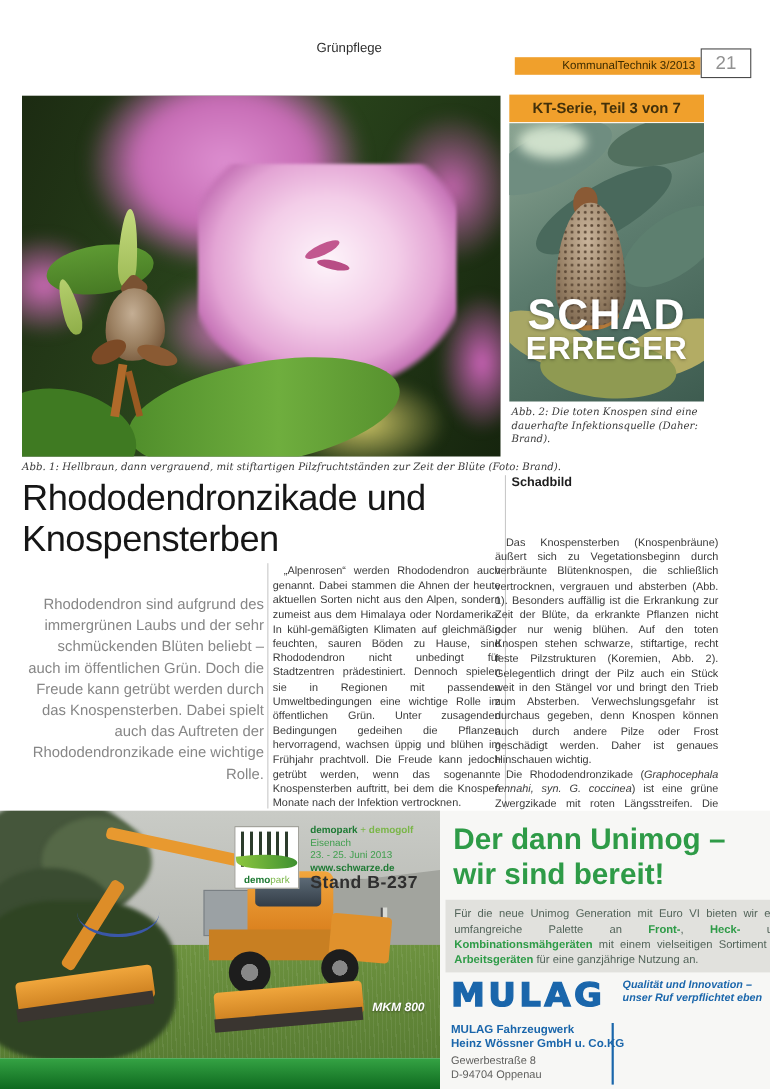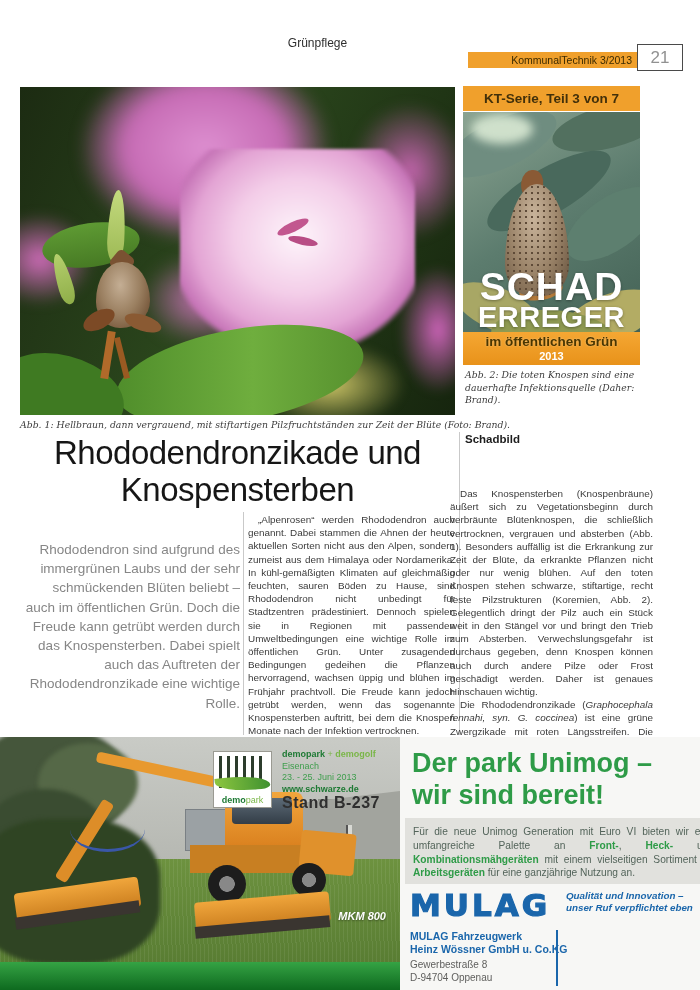--- a/index.html
+++ b/index.html
@@ -34,21 +34,21 @@
   .caption { font-family:"DejaVu Serif", serif; font-style:italic; font-size:9.3px; color:#3b3b3b;
              line-height:12.5px; }
   .cap2 { left:465px; top:369px; width:182px; }
   .cap1 { left:20px; top:419px; width:435px; white-space:nowrap; }
 
   
   #mainPhoto { left:20px; top:87px; width:435px; height:328px; overflow:hidden;
                background:linear-gradient(115deg,#1c2b12 0%,#2a451c 45%,#16250e 100%); }
 
   
-  .title { left:20px; top:434px; width:435px; text-align:center; font-size:33px; line-height:37px;
+  .title { left:20px; top:434px; width:435px; text-align:left; font-size:33px; line-height:37px;
            color:#161616; letter-spacing:-.5px; }
   .intro { left:20px; top:540px; width:220px; text-align:right; font-size:13.5px; line-height:19.2px;
            color:#868686; }
   .colrule1 { left:243px; top:512px; width:1px; height:223px; background:#c9c9c9; }
   .colrule2 { left:459px; top:432px; width:1px; height:303px; background:#c9c9c9; }
   .bodycol { font-size:9.9px; line-height:13.2px; color:#3a3a3a; text-align:justify; hyphens:auto; }
   .col2 { left:248px; top:513px; width:207px; }
   .col3 { left:450px; top:455px; width:203px;margin-top:32px; }
   .subhead { left:465px; top:433px; font-size:11.5px; font-weight:bold; color:#1d1d1d; }
   .bodycol p + p, .p2 { text-indent:10px; margin-top:0; }
@@ -119,24 +119,20 @@
     <div class="bp-leaf" style="left:-12px;top:176px;width:92px;height:42px;background:#a8a765;border-radius:50%;transform:rotate(24deg);"></div>
     <div class="bp-leaf" style="left:98px;top:182px;width:100px;height:46px;background:#b3ac64;border-radius:50%;transform:rotate(-20deg);"></div>
     <div class="bp-leaf" style="left:28px;top:198px;width:124px;height:52px;background:#8f9a52;border-radius:50%;transform:rotate(4deg);"></div>
     <div class="bp-leaf" style="left:56px;top:168px;width:44px;height:20px;background:#b57a3a;border-radius:50%;transform:rotate(-10deg);"></div>
     <div class="bp-leaf" style="left:58px;top:58px;width:22px;height:30px;background:#8a5a35;border-radius:50% 50% 20% 60%;transform:rotate(8deg);"></div>
     <div class="bp-leaf" style="left:42px;top:72px;width:64px;height:112px;border-radius:50% 50% 40% 40%/72% 72% 28% 28%;background:radial-gradient(#5f4b38 1px, transparent 1.5px) 0 0/6px 6px, radial-gradient(ellipse at 45% 30%,#c9b49b,#998267 52%,#6b5742 92%);"></div>
     <div class="schad-overlay">
       <div class="schad-l1">SCHAD</div>
       <div class="schad-l2">ERREGER</div>
     </div>
-    <div class="schad-strip">
-      <div class="schad-l3">im öffentlichen Grün</div>
-      <div class="schad-year">2013</div>
-    </div>
   </div>
   <div class="abs caption cap2">Abb. 2: Die toten Knospen sind eine dauerhafte Infektionsquelle (Daher: Brand).</div>
 
   <div class="abs" id="mainPhoto">
     <div class="ph" style="left:60px;top:-34px;width:250px;height:190px;background:radial-gradient(ellipse,#dd8fd0 0%,#c66bb4 45%,rgba(90,40,80,0) 72%);filter:blur(7px);"></div>
     <div class="ph" style="left:330px;top:14px;width:120px;height:140px;background:radial-gradient(ellipse,#c465ae 0%,rgba(90,40,80,0) 70%);filter:blur(6px);"></div>
     <div class="ph" style="left:-35px;top:125px;width:110px;height:95px;background:radial-gradient(ellipse,#d06cba 0%,rgba(90,40,80,0) 70%);filter:blur(6px);"></div>
     <div class="ph" style="left:378px;top:178px;width:80px;height:130px;background:radial-gradient(ellipse,#cc63b8 0%,rgba(90,40,80,0) 70%);filter:blur(5px);"></div>
     <div class="ph" style="left:120px;top:165px;width:130px;height:95px;background:radial-gradient(ellipse,#cf74bd 0%,rgba(90,40,80,0) 70%);filter:blur(8px);"></div>
     <div class="ph" style="left:160px;top:62px;width:235px;height:195px;background:radial-gradient(ellipse at 50% 45%,#fdf4fa 0%,#f3cde8 38%,#e3a4d4 62%,#c776b8 76%,rgba(120,50,110,0) 80%);filter:blur(1.5px);"></div>
@@ -215,21 +211,21 @@
   </div>
   <div class="abs dp-info">
     <div><span class="dp-dark">demopark</span> <span class="dp-light">+</span> <span class="dp-light" style="font-weight:bold">demogolf</span></div>
     <div>Eisenach</div>
     <div>23. - 25. Juni 2013</div>
     <div class="dp-url">www.schwarze.de</div>
   </div>
   <div class="abs dp-stand">Stand B-237</div>
 
   <div class="abs ad-headline">
-    <div>Der park Unimog –</div>
+    <div>Der dann Unimog –</div>
     <div>wir sind bereit!</div>
   </div>
 
   <div class="abs ad-graybox"><span>Für die neue Unimog Generation mit Euro VI bieten wir eine umfangreiche Palette an </span><b>Front-</b><span>, </span><b>Heck-</b><span> und </span><b>Kombinationsmähgeräten</b><span> mit einem vielseitigen Sortiment an </span><b>Arbeitsgeräten</b><span> für eine ganzjährige Nutzung an.</span></div>
 
   <div class="abs mulag-logo">MULAG</div>
   <div class="abs mulag-tagline">
     <div>Qualität und Innovation –</div>
     <div>unser Ruf verpflichtet eben</div>
   </div>

